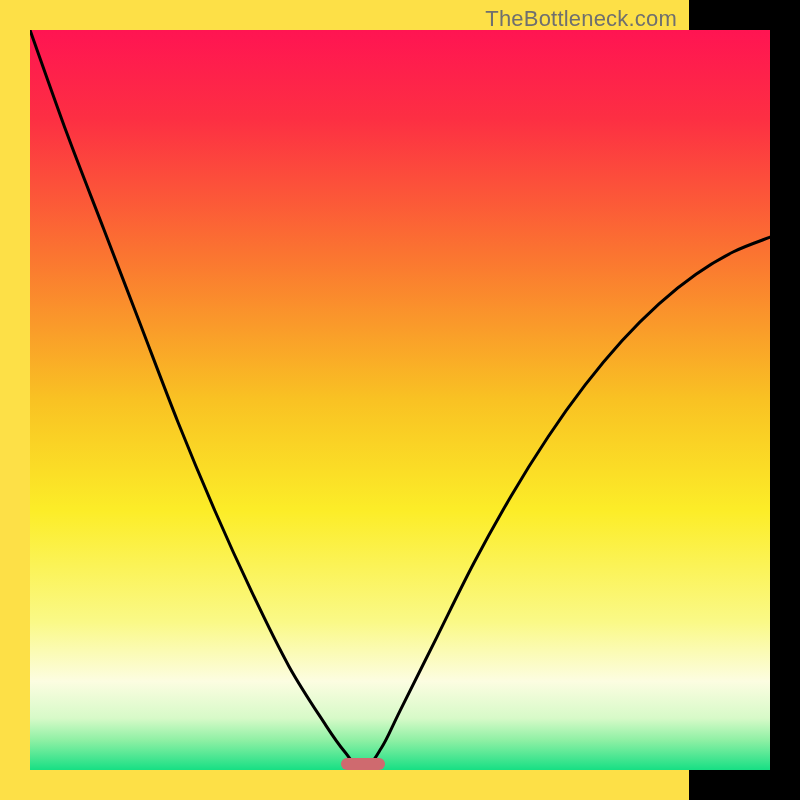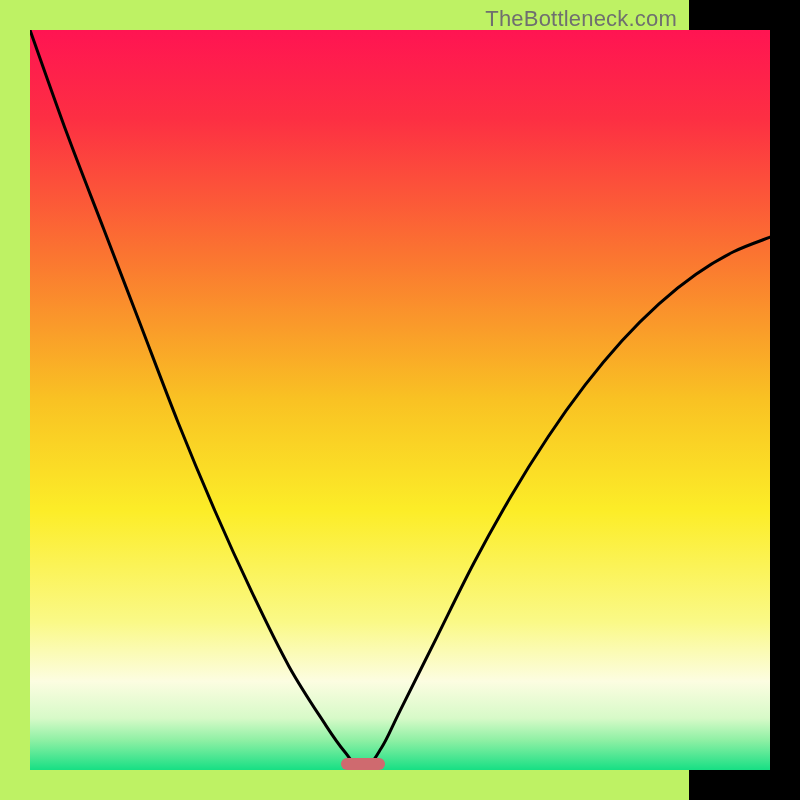--- a/index.html
+++ b/index.html
@@ -8,21 +8,21 @@
     width: 800px;
     height: 800px;
     background: #000;
     overflow: hidden;
     font-family: Arial, Helvetica, sans-serif;
   }
   .frame {
     position: absolute;
     left: 0; top: 0;
     width: 689px; height: 800px;
-    background: #bef264;
+    background: #fde047;
   }
   .plot {
     position: absolute;
     left: 30px;
     top: 30px;
     width: 740px;
     height: 740px;
     overflow: hidden;
   }
   .gradient {

